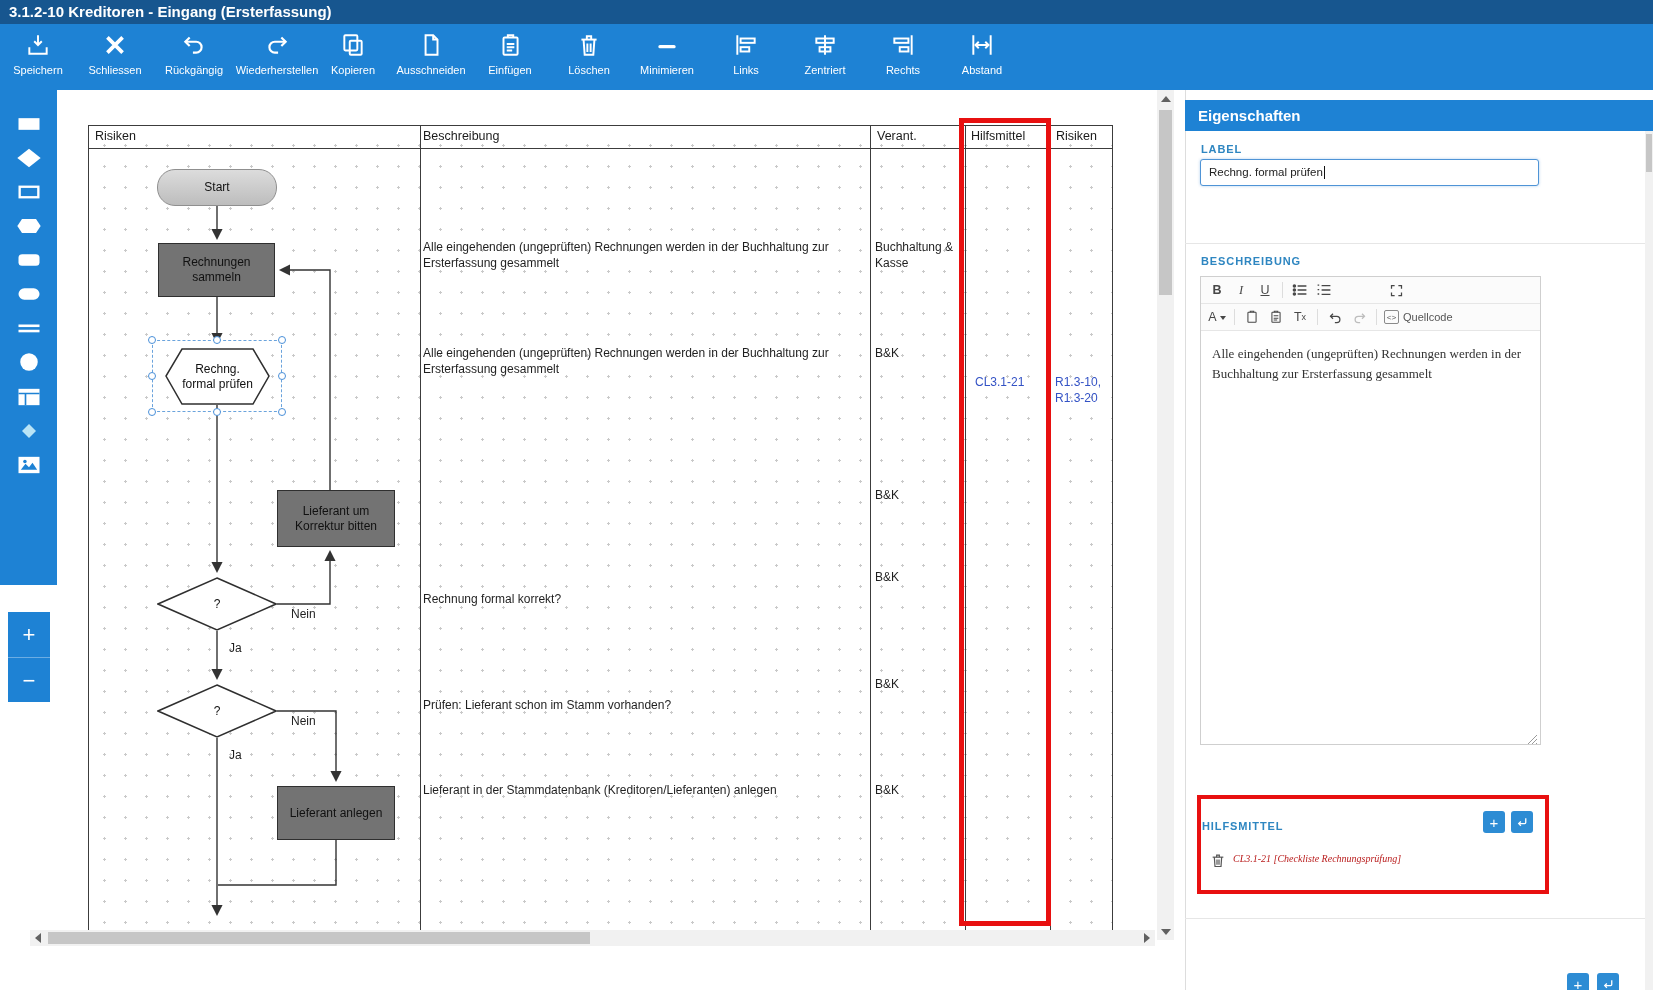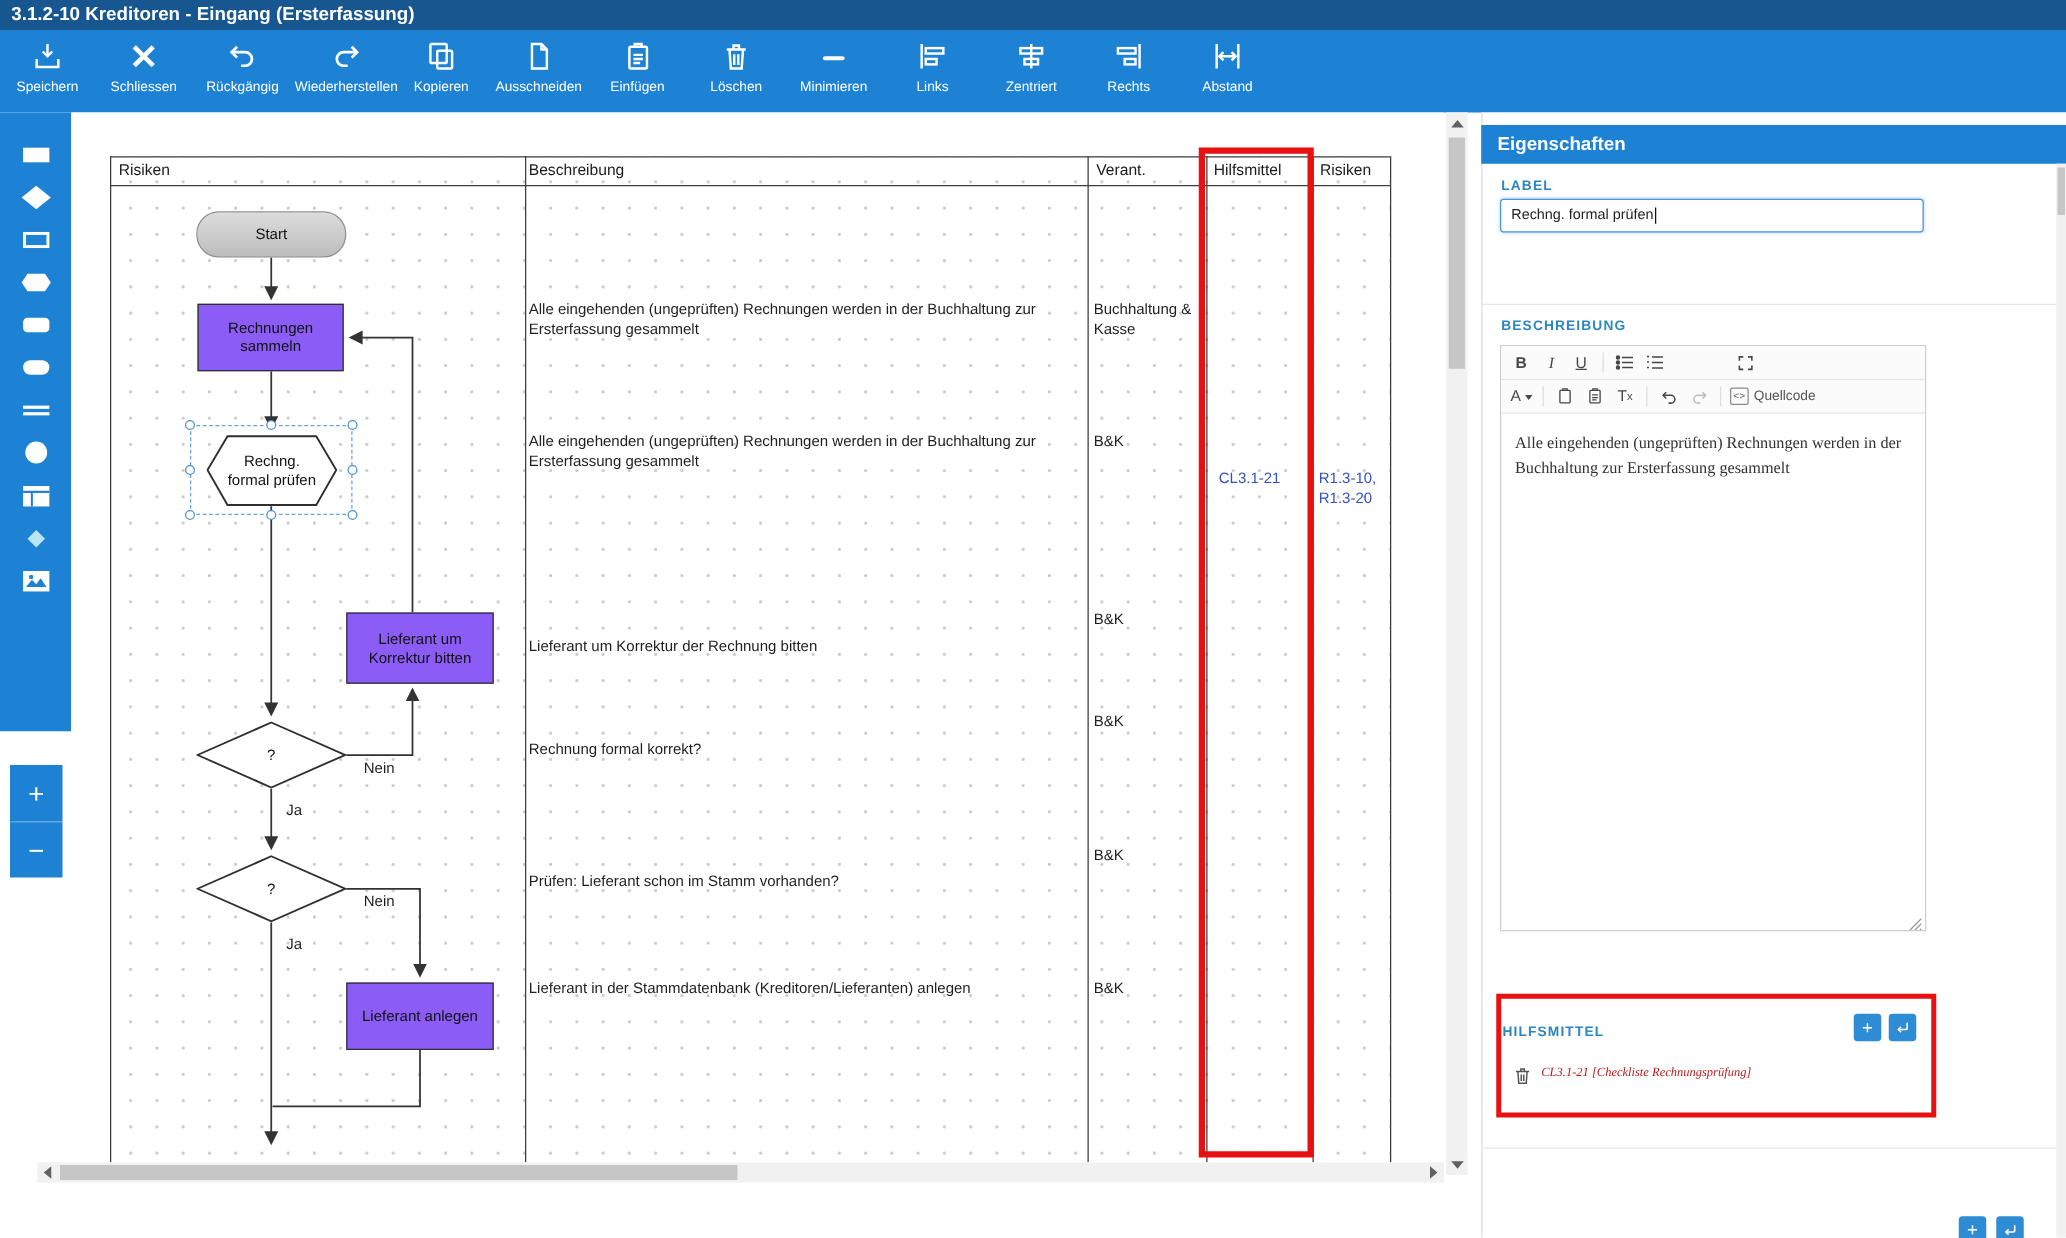--- a/index.html
+++ b/index.html
@@ -31,21 +31,21 @@
   .canvas { left:57px; top:90px; width:1098px; height:840px; background:#fff; overflow:hidden; }
   .grid { left:31px; top:35px; width:1024px; height:805px;
     background-image: radial-gradient(#c9c9c9 1px, transparent 1.4px);
     background-size:21px 21px; background-position:6px 10px; }
   .vline { position:absolute; width:1px; background:#3c3c3c; }
   .hline { position:absolute; height:1px; background:#3c3c3c; }
   .th { position:absolute; font-size:12.5px; color:#1b1b1b; top:39px; }
   .celltext { position:absolute; font-size:12px; color:#1f1f1f; line-height:1.3; }
   .linktext { position:absolute; font-size:12px; color:#3352c5;margin-top:29px; }
 
-  .node { position:absolute; background:#8b5cf6; border:1.5px solid #2f2f2f; display:flex;
+  .node { position:absolute; background:#737373; border:1.5px solid #2f2f2f; display:flex;
     align-items:center; justify-content:center; text-align:center; font-size:12px;
     color:#111; line-height:1.25; padding:2px; z-index:5; cursor:move; }
   .start-node { border-radius:18px; background:linear-gradient(#dcdcdc,#bdbdbd);
     border:1px solid #8f8f8f; }
   .shape-wrap { position:absolute; z-index:5; cursor:move; }
   .shape-wrap .lab { position:absolute; left:0; top:0; right:0; bottom:0; display:flex;
     align-items:center; justify-content:center; text-align:center; font-size:12px;
     color:#111; line-height:1.25; }
   .sel-rect { position:absolute; border:1px dashed #6aa3dc; z-index:6; }
   .handle { position:absolute; width:8px; height:8px; border-radius:50%;
@@ -351,21 +351,20 @@
 
   <div class="node" style="left:220px;top:696px;width:118px;height:54px">Lieferant anlegen</div>
 
   <span class="edge-label" style="left:234px;top:517px">Nein</span>
   <span class="edge-label" style="left:172px;top:551px">Ja</span>
   <span class="edge-label" style="left:234px;top:624px">Nein</span>
   <span class="edge-label" style="left:172px;top:658px">Ja</span>
 
   <div class="celltext" style="left:366px;top:150px;width:455px">Alle eingehenden (ungeprüften) Rechnungen werden in der Buchhaltung zur Ersterfassung gesammelt</div>
   <div class="celltext" style="left:366px;top:256px;width:455px">Alle eingehenden (ungeprüften) Rechnungen werden in der Buchhaltung zur Ersterfassung gesammelt</div>
-  <div class="celltext" style="left:366px;top:420px;width:455px">Lieferant um Korrektur der Rechnung bitten</div>
   <div class="celltext" style="left:366px;top:502px;width:455px">Rechnung formal korrekt?</div>
   <div class="celltext" style="left:366px;top:608px;width:455px">Prüfen: Lieferant schon im Stamm vorhanden?</div>
   <div class="celltext" style="left:366px;top:693px;width:455px">Lieferant in der Stammdatenbank (Kreditoren/Lieferanten) anlegen</div>
 
   <div class="celltext" style="left:818px;top:150px;width:85px">Buchhaltung &amp; Kasse</div>
   <div class="celltext" style="left:818px;top:256px;width:85px">B&amp;K</div>
   <div class="celltext" style="left:818px;top:398px;width:85px">B&amp;K</div>
   <div class="celltext" style="left:818px;top:480px;width:85px">B&amp;K</div>
   <div class="celltext" style="left:818px;top:587px;width:85px">B&amp;K</div>
   <div class="celltext" style="left:818px;top:693px;width:85px">B&amp;K</div>

